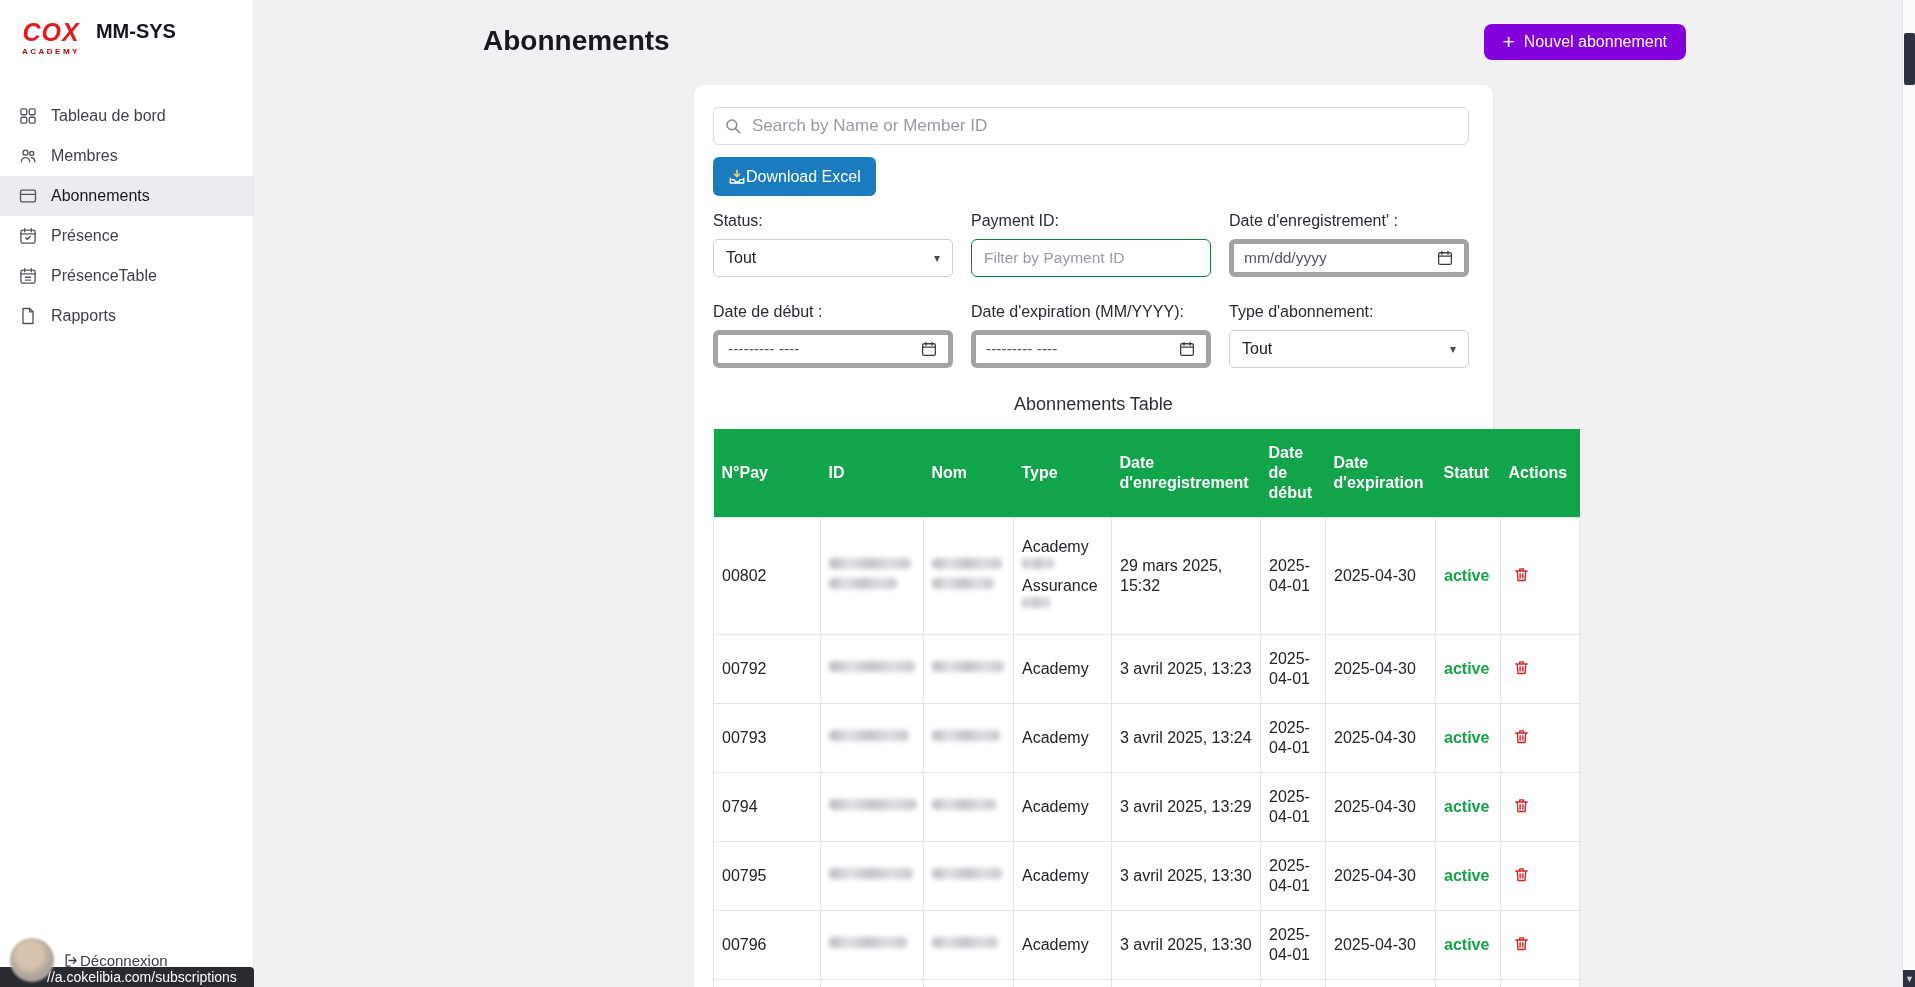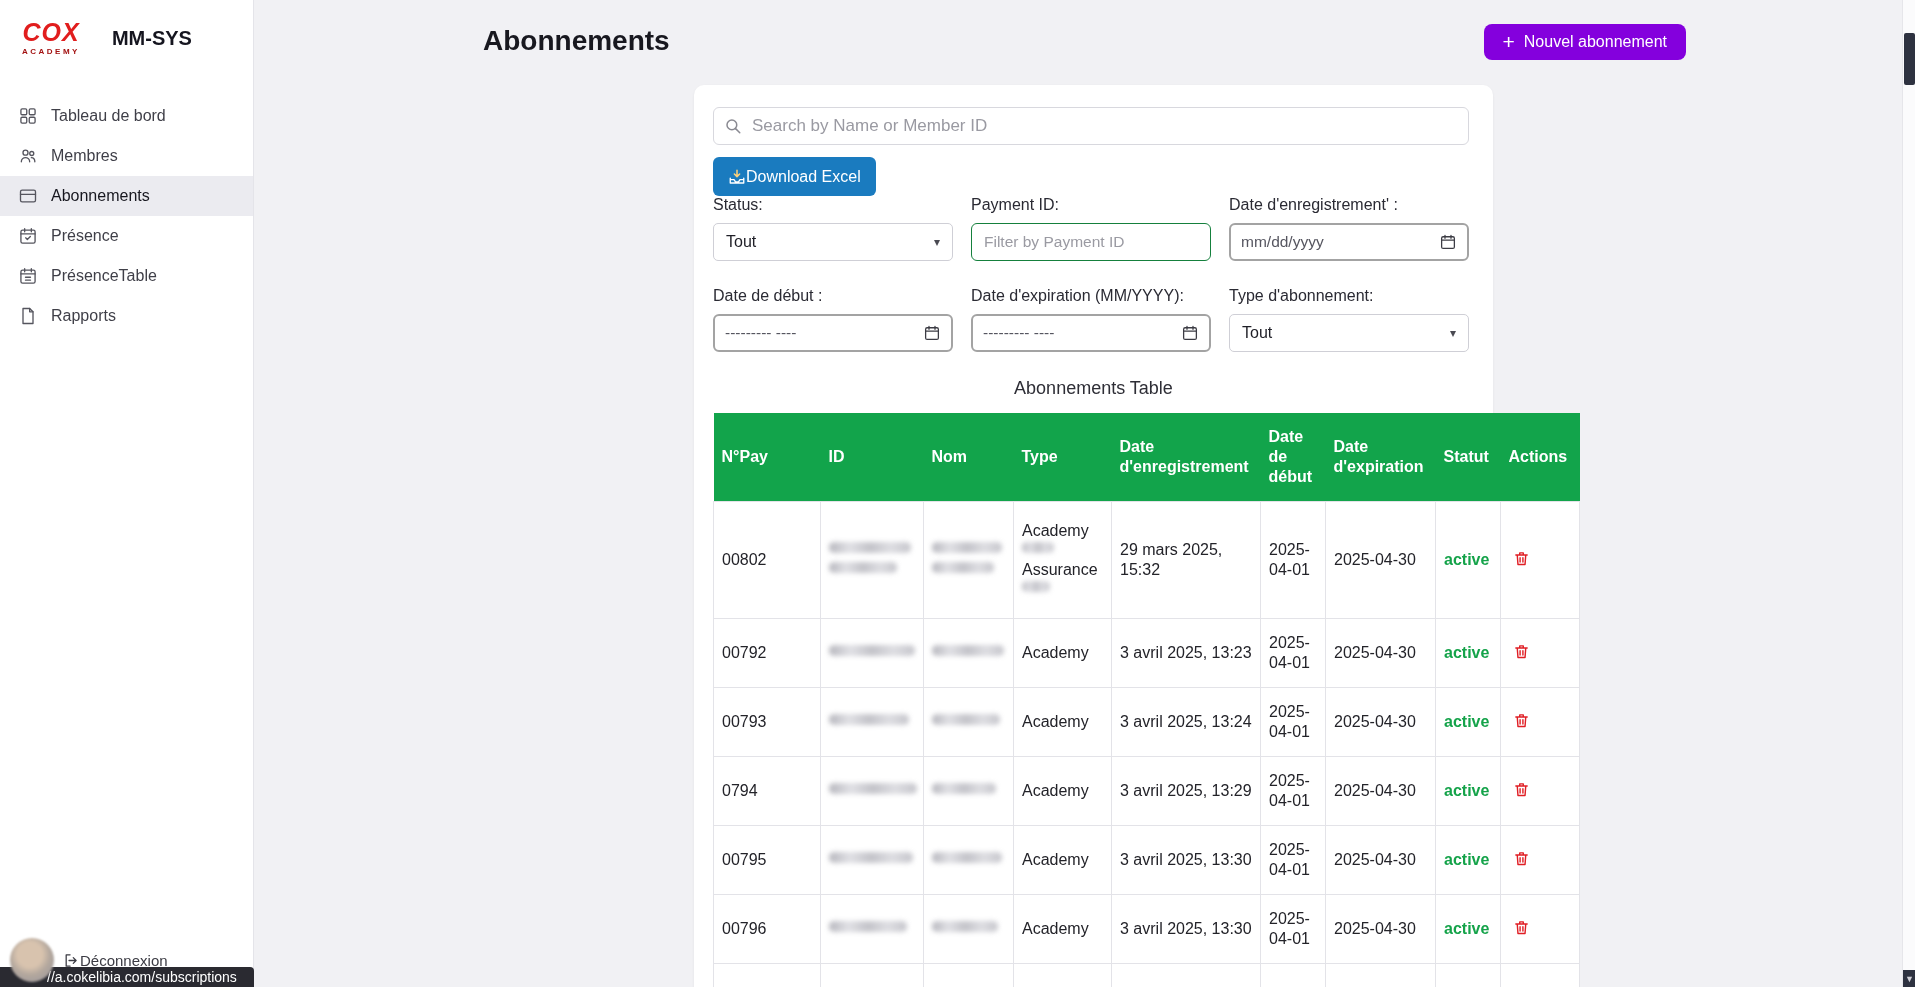--- a/index.html
+++ b/index.html
@@ -2,21 +2,21 @@
 <html><head>
 <meta charset="utf-8">
 <style>
   *{box-sizing:border-box;margin:0;padding:0}
   html,body{width:1915px;height:987px;overflow:hidden}
   body{font-family:"Liberation Sans",sans-serif;background:#f1f1f4;color:#1c1c24}
   .app{display:flex;width:100%;height:100%;position:relative}
 
   
   .sidebar{width:254px;min-width:254px;background:#fff;border-right:1px solid #e4e4e9;position:relative;z-index:2}
-  .brand-row{display:flex;align-items:center;gap:32px;padding:20px 0 40px 22px}
+  .brand-row{display:flex;gap:16px;padding:20px 0 40px 22px}
   .logo{display:flex;flex-direction:column;align-items:center;line-height:1}
   .logo-cox{font-weight:800;font-style:italic;color:#e11d1d;font-size:25px;letter-spacing:1px}
   .logo-academy{font-size:8px;letter-spacing:2.5px;color:#a31212;font-weight:700;margin-top:3px}
   .brand{font-weight:700;font-size:20px;color:#15151f}
   nav{display:flex;flex-direction:column}
   .nav-item{display:flex;align-items:center;gap:13px;height:40px;padding:0 18px;font-size:16px;color:#3f3f48;cursor:pointer}
   .nav-item.active{background:#ebebf0;color:#17171f}
   .nav-ic{display:flex;align-items:center}
   .nav-ic svg{width:20px;height:20px;stroke:#55555e;fill:none;stroke-width:1.6;stroke-linecap:round;stroke-linejoin:round}
   .sidebar-bottom{position:absolute;bottom:5px;left:0;width:100%;display:flex;align-items:center;gap:9px;padding:0 10px}
@@ -36,27 +36,27 @@
   .btn-new .plus{font-size:21px;font-weight:400;line-height:1;margin-top:-2px}
 
   .card{width:799px;margin:25px 0 0 440px;background:#fff;border-radius:10px;padding:22px 19px;box-shadow:0 1px 3px rgba(0,0,0,.06)}
   .search-wrap{position:relative;width:756px;height:38px}
   .search-wrap svg{position:absolute;left:11px;top:10px;width:18px;height:18px;stroke:#8a8a92;fill:none;stroke-width:2;stroke-linecap:round}
   .search-input{width:100%;height:38px;border:1px solid #d8d8de;border-radius:6px;padding:0 12px 0 38px;font-size:17px;color:#2a2a33;font-family:inherit;outline:none}
   .search-input::placeholder{color:#9a9aa2}
   .btn-download{margin-top:12px;height:39px;background:#1a7bbf;color:#fff;border:none;border-radius:6px;padding:0 15px;font-size:16px;
     display:flex;align-items:center;cursor:pointer;font-family:inherit}
 
-  .filters{display:grid;grid-template-columns:240px 240px 240px;column-gap:18px;row-gap:26px;}
+  .filters{display:grid;grid-template-columns:240px 240px 240px;column-gap:18px;row-gap:26px;margin-top:16px}
   .filter-group label{display:block;font-size:16px;color:#2a2a33;margin-bottom:9px}
   .select{display:flex;align-items:center;justify-content:space-between;height:38px;padding:0 12px;border:1px solid #cfcfd6;border-radius:5px;background:#fff;font-size:16px;color:#1e1e26;cursor:pointer}
   .select .chev{font-size:12px;color:#4a4a52}
   .text-input{width:100%;height:38px;border:1px solid #15803d;border-radius:6px;padding:0 12px;font-size:15.5px;color:#2a2a33;font-family:inherit;outline:none}
   .text-input::placeholder{color:#9a9aa2}
-  .dateinput{display:flex;align-items:center;justify-content:space-between;height:38px;border:2px solid #a3a3a3;border-radius:6px;padding:0 10px;background:#fff;font-size:15.5px;color:#565660;cursor:text}
+  .dateinput{display:flex;align-items:center;justify-content:space-between;height:38px;border:5px solid #a3a3a3;border-radius:6px;padding:0 10px;background:#fff;font-size:15.5px;color:#565660;cursor:text}
   .dateinput svg{width:18px;height:18px;stroke:#3c3c44;fill:none;stroke-width:1.7;stroke-linecap:round;stroke-linejoin:round}
 
   .table-caption{text-align:center;margin:26px 0 14px;font-size:18px;color:#2e2e36}
 
   table{width:866px;border-collapse:collapse;table-layout:fixed}
   thead th{background:#12a44b;color:#fff;font-size:16px;font-weight:700;text-align:left;padding:10px 8px;height:88px;vertical-align:middle;line-height:1.25}
   tbody td{border:1px solid #e3e3e8;padding:8px;font-size:16px;color:#232329;vertical-align:middle;background:#fff;line-height:1.2;overflow:hidden}
   tr.row-tall{height:117px}
   tr.row-std{height:69px}
   .status-active{color:#15a34a;font-weight:700}

